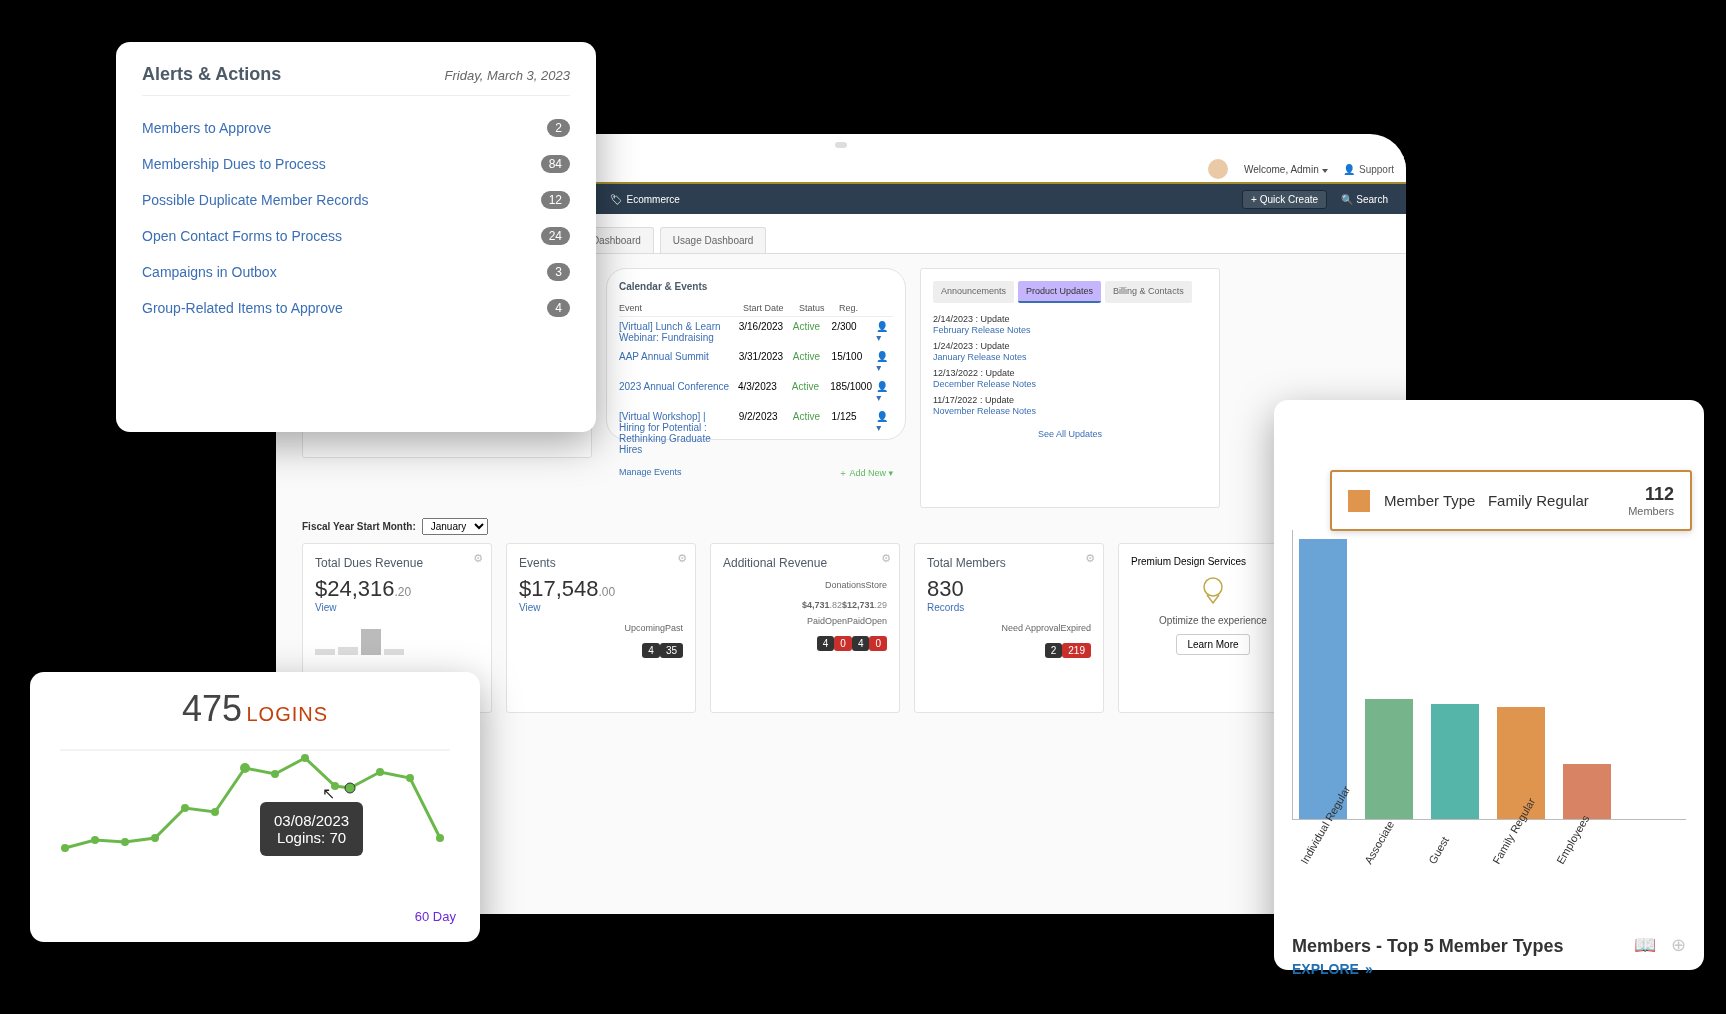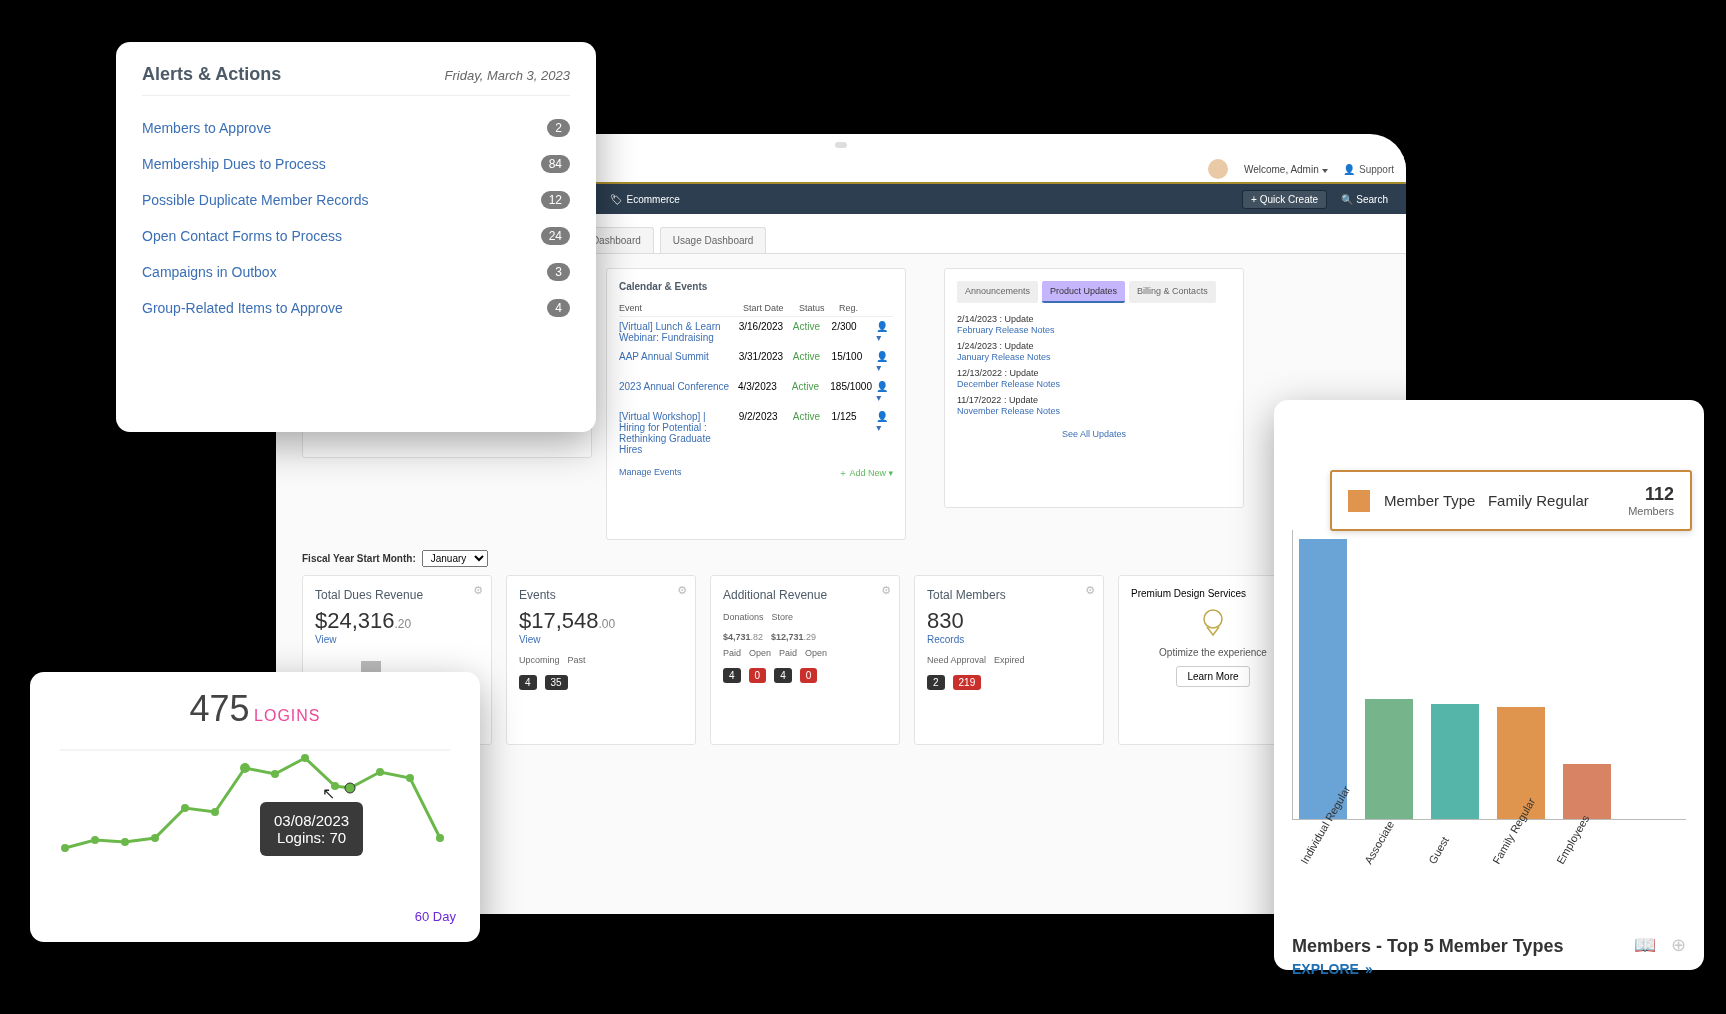--- a/index.html
+++ b/index.html
@@ -31,53 +31,53 @@
 .panel { background:#fff; border:1px solid #e3e3e3; border-radius:3px; padding:12px; }
 
 
 .mini-alerts { width:290px; height:190px; font-size:10px; }
 .mini-alerts .hdr { font-weight:600; color:#4d5a68; margin-bottom:8px; display:flex; justify-content:space-between; }
 .mini-alerts .line { display:flex; justify-content:space-between; padding:3px 0; }
 .mini-alerts .line a { color:#3b6fb5; }
 .mini-alerts .badge, .badge { background:#777; color:#fff; border-radius:8px; padding:1px 6px; font-size:9px; }
 
 
-.events { width:300px; height:272px; font-size:10px; }
+.events { width:300px; height:172px; font-size:10px;border-radius:20px; }
 .events .hdr { font-weight:600; color:#4d5a68; margin-bottom:8px; }
 .events .theadr { display:flex; gap:6px; color:#555; font-size:9px; padding:3px 0; border-bottom:1px solid #eee; }
 .events .theadr .e1{width:118px;} .events .theadr .e2{width:50px;} .events .theadr .e3{width:34px;} .events .theadr .e4{width:40px;}
 .events .er { display:flex; gap:6px; padding:4px 0; align-items:flex-start; }
 .events .er .e1{width:118px; color:#3b6fb5;} .events .er .e2{width:50px;} .events .er .e3{width:34px; color:#4a9e4a;} .events .er .e4{width:40px;} .events .er .e5{color:#3b6fb5;}
 .events .foot { display:flex; justify-content:space-between; padding-top:8px; font-size:9px; }
 .events .foot a { color:#3b6fb5; }
 .events .foot .add { color:#5cb85c; }
 
 
-.rightbox { width:300px; height:240px; font-size:10px;margin-left:24px; }
+.rightbox { width:300px; height:240px; font-size:10px; }
 .rightbox .tabs { display:flex; gap:4px; margin-bottom:8px; }
 .rightbox .tabs .t { background:#eee; padding:5px 8px; border-radius:2px; color:#666; cursor:pointer; font-size:9px; }
 .rightbox .tabs .t.active { background:#c4b5fd; border-bottom:2px solid #3b6fb5; color:#333; }
 .rightbox .upd { padding:3px 0; }
 .rightbox .upd .dt { color:#333; font-size:9px; }
 .rightbox .upd a { color:#3b6fb5; font-size:9px; }
 .rightbox .seeall { text-align:center; padding-top:10px; color:#3b6fb5; font-size:9px; }
 
 
 .fy-row { font-size:10px; color:#333; margin:10px 0 8px; display:flex; align-items:center; gap:6px; }
 .fy-row select { font-size:10px; padding:1px 4px; }
 
 
 .kpis { display:flex; gap:14px; }
 .kpi { width:190px; height:170px; font-size:10px; position:relative; }
 .kpi .gear { position:absolute; top:8px; right:8px; color:#bbb; font-size:11px; }
 .kpi .kh { color:#4d5a68; font-size:12px; margin-bottom:6px; }
 .kpi .big { font-size:22px; color:#333; }
 .kpi .big .cents { font-size:12px; color:#888; }
 .kpi .view { color:#3b6fb5; font-size:10px; }
-.kpi .subrow { display:flex; justify-content:flex-start; margin-top:10px; font-size:9px; color:#666;gap:8px; }
+.kpi .subrow { display:flex; justify-content:flex-end; margin-top:10px; font-size:9px; color:#666; }
 .kpi .chip { display:inline-block; background:#333; color:#fff; border-radius:3px; padding:2px 6px; font-size:10px; }
 .kpi .chip.red { background:#c9302c; }
 
 .design-card { width:190px; height:170px; font-size:10px; text-align:center; }
 .design-card .icn { width:40px; height:30px; margin:8px auto; }
 .design-card button { border:1px solid #ccc; background:#fff; padding:4px 10px; border-radius:3px; font-size:10px; cursor:pointer; }
 
 
 .popup-card { position:absolute; background:#fff; border-radius:14px; box-shadow:0 12px 40px rgba(0,0,0,.35); }
 
@@ -86,21 +86,21 @@
 .alerts-pop .hdr { display:flex; justify-content:space-between; align-items:baseline; border-bottom:1px solid #eee; padding-bottom:10px; margin-bottom:14px; }
 .alerts-pop .hdr h3 { font-size:18px; color:#4d5a68; font-weight:600; }
 .alerts-pop .hdr .date { font-size:13px; font-style:italic; color:#666; }
 .alerts-pop .row2 { display:flex; justify-content:space-between; align-items:center; padding:9px 0; font-size:14px; }
 .alerts-pop .row2 a { color:#3b6fb5; text-decoration:none; }
 .alerts-pop .row2 .bdg { background:#7d7d7d; color:#fff; border-radius:9px; padding:2px 8px; font-size:12px; }
 
 
 .logins-pop { left:30px; top:672px; width:450px; height:270px; padding:16px 20px; }
 .logins-pop .num { font-size:36px; color:#444; font-weight:300; display:inline-block; }
-.logins-pop .lbl { font-size:16px; color:#ec4899; letter-spacing:1px; }
+.logins-pop .lbl { font-size:20px; color:#c2410c; letter-spacing:1px; }
 .logins-pop svg { display:block; }
 .logins-pop .tip { position:absolute; background:#3a3a3a; color:#fff; border-radius:6px; padding:10px 14px; font-size:15px; text-align:center; }
 .logins-pop .period { position:absolute; right:24px; bottom:18px; font-size:13px; color:#6d28d9; }
 
 
 .members-pop { left:1274px; top:400px; width:430px; height:570px; padding:10px 18px 18px; }
 .members-pop .tooltip { position:absolute; left:56px; top:70px; right:12px; background:#fff; border:2px solid #c78a3e; border-radius:3px; padding:12px 16px; display:flex; align-items:center; gap:14px; box-shadow:0 2px 6px rgba(0,0,0,.15); }
 .members-pop .tooltip .sw { width:22px; height:22px; background:#e0954e; }
 .members-pop .tooltip .lab { font-size:15px; color:#333; }
 .members-pop .tooltip .cnt { margin-left:auto; text-align:right; font-size:18px; font-weight:600; color:#333; }

